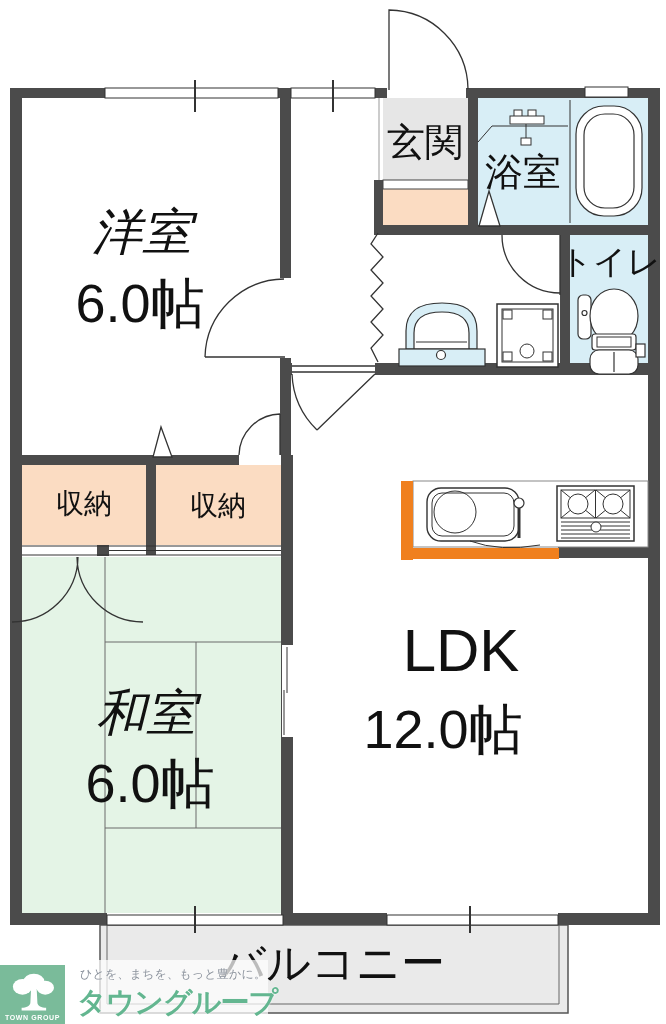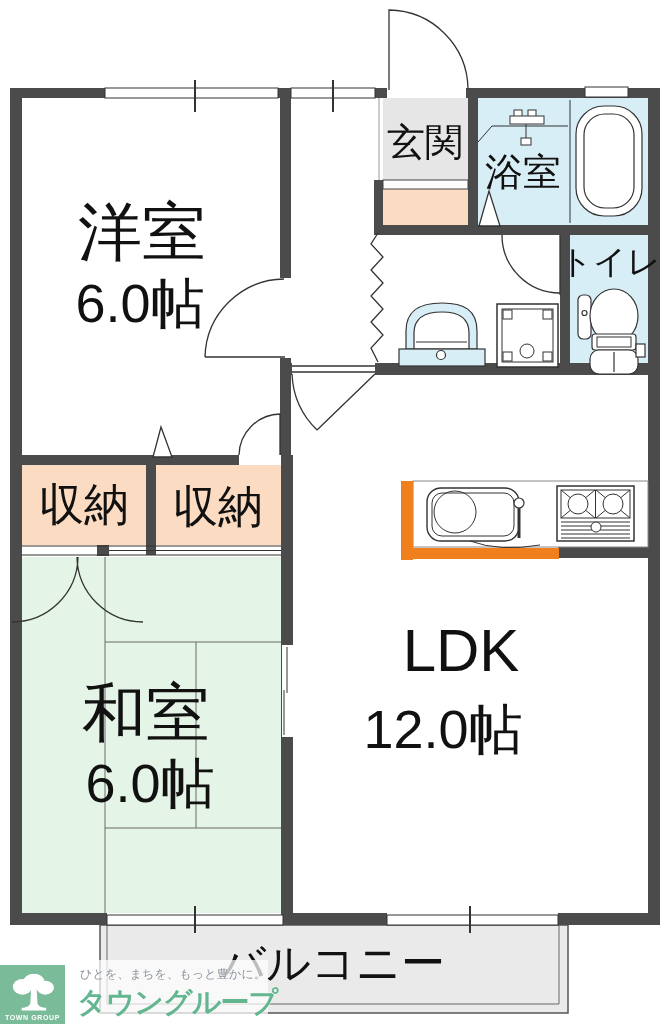--- a/index.html
+++ b/index.html
@@ -1,28 +1,28 @@
 <!DOCTYPE html>
 <html style="--wall: #4b4b4b; --tatami-green: #e4f4e6; --water-blue: #d8eef6; --closet-peach: #fbdcc2; --genkan-gray: #e6e6e6; --balcony-gray: #eaeaea; --kitchen-orange: #f0801e; --brand-green: #63b690; --logo-bg-green: #7abb9a; --tagline-gray: #8b929c;"><head>
 <meta charset="utf-8">
 <style>
   html,body{margin:0;padding:0;background:#fff;}
   #stage{position:relative;width:666px;height:1024px;background:#fff;overflow:hidden;
          font-family:"Liberation Sans","DejaVu Sans",sans-serif;}
   #plan-svg{position:absolute;left:0;top:0;}
   .lbl{position:absolute;transform:translate(-50%,-50%);color:#111;white-space:nowrap;
        font-family:"Liberation Sans","DejaVu Sans",sans-serif;line-height:1;z-index:5;}
-  .room-big{font-size:64px;}
+  .room-big{font-size:50px;font-style:italic;}
   .room-size{font-size:54px;}
   .ldk-big{font-size:60px;}
   .ldk-size{font-size:54px;}
   .lbl-genkan{font-size:38px;}
   .lbl-bath{font-size:38px;text-align:center;}
   .lbl-toilet{font-size:33px;}
-  .lbl-closet{font-size:45px;}
+  .lbl-closet{font-size:28px;}
   .lbl-balcony{font-size:44px;}
   
   #brand-backdrop{position:absolute;left:72px;top:960px;width:196px;height:64px;
                   background:rgba(255,255,255,0.72);z-index:6;}
   #logo-badge{position:absolute;left:0;top:965px;width:65px;height:59px;
               background:var(--logo-bg-green);z-index:7;display:flex;flex-direction:column;
               align-items:center;justify-content:flex-end;padding-bottom:3px;box-sizing:border-box;}
   #logo-badge .logo-text{color:#fff;font-size:7px;font-weight:bold;letter-spacing:.6px;
               font-family:"Liberation Sans",sans-serif;}
   #tagline{position:absolute;left:80px;top:966px;font-size:12px;color:var(--tagline-gray);

